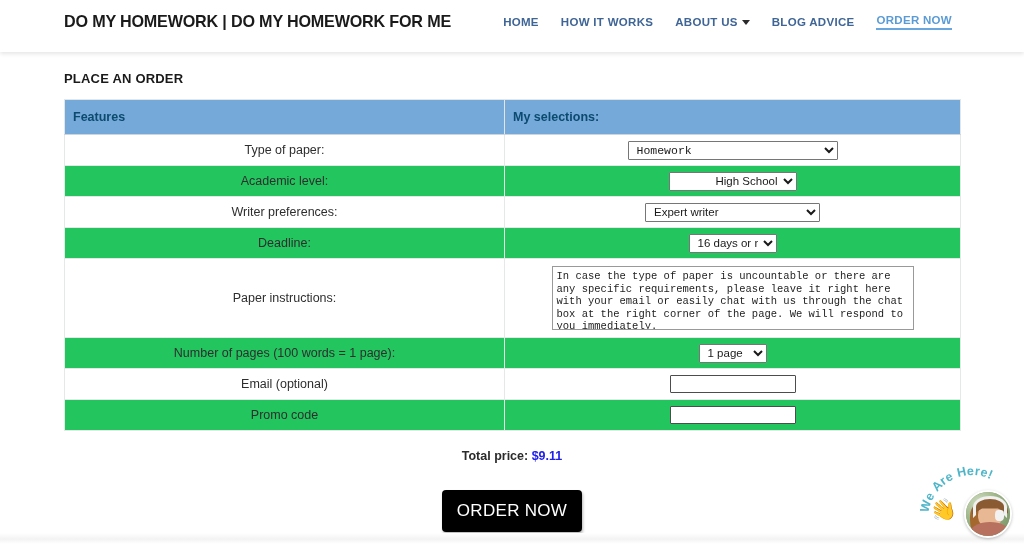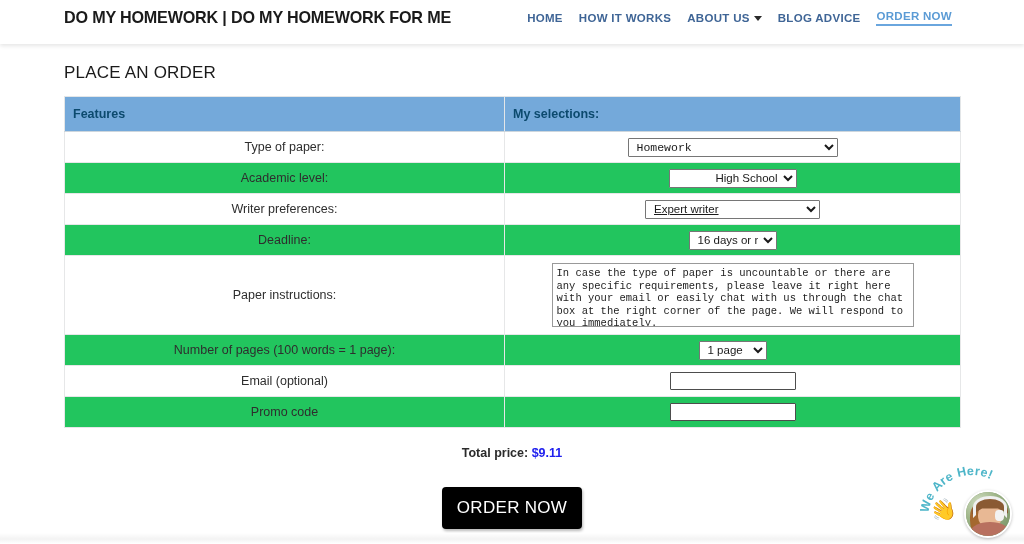--- a/index.html
+++ b/index.html
@@ -13,42 +13,42 @@
   .page {
     position: relative;
     width: 1024px; height: 544px;
     background: #ffffff;
     overflow: hidden;
   }
 
   
   .site-header {
     position: relative;
-    height: 44px;
+    height: 52px;
     background: #ffffff;
     display: flex;
     align-items: center;
     justify-content: space-between;
     padding: 0 64px 9px 64px;
     box-shadow: 0 2px 4px rgba(0,0,0,0.10);
     z-index: 5;
   }
   .logo {
     font-size: 17px;
     font-weight: bold;
     color: #1a1a1a;
     letter-spacing: -0.2px;
     white-space: nowrap;
     transform: scaleX(0.95);
     transform-origin: left center;
   }
   .nav {
     display: flex;
     align-items: center;
-    gap: 16px;
+    gap: 22px;
     margin-right: 8px;
   }
   .nav-link {
     font-size: 11.5px;
     font-weight: bold;
     letter-spacing: 0.3px;
     color: #3f6596;
     text-decoration: none;
     white-space: nowrap;
     cursor: pointer;
@@ -71,22 +71,22 @@
     top: 1px;
   }
 
   
   .content {
     position: relative;
     padding: 0 64px;
   }
   .section-title {
     margin: 19px 0 13px 0;
-    font-size: 17px;
-    font-weight: normal;
+    font-size: 13px;
+    font-weight: bold;
     color: #1a1a1a;
     letter-spacing: 0.2px;
   }
 
   
   table.order-table {
     width: 896px;
     border-collapse: collapse;
     table-layout: fixed;
     font-size: 12.5px;
@@ -135,21 +135,21 @@
     border: 1px solid #767676;
     border-radius: 1px;
     padding: 1px 2px 1px 4px;
     height: 19px;
     line-height: 17px;
     cursor: pointer;
     appearance: auto;
   }
   select.w-paper   { width: 210px; font-family: Liberation Mono, monospace; }
   select.w-level   { width: 128px; text-align: right; }
-  select.w-writer  { width: 175px; text-decoration: underline; }
+  select.w-writer  { width: 175px; }
   select.w-deadline{ width: 88px;  }
   select.w-pages   { width: 68px;  }
 
   textarea.instructions {
     width: 362px;
     height: 64px;
     resize: none;
     font-family: "Liberation Mono", monospace;
     font-size: 10.5px;
     line-height: 12.6px;

